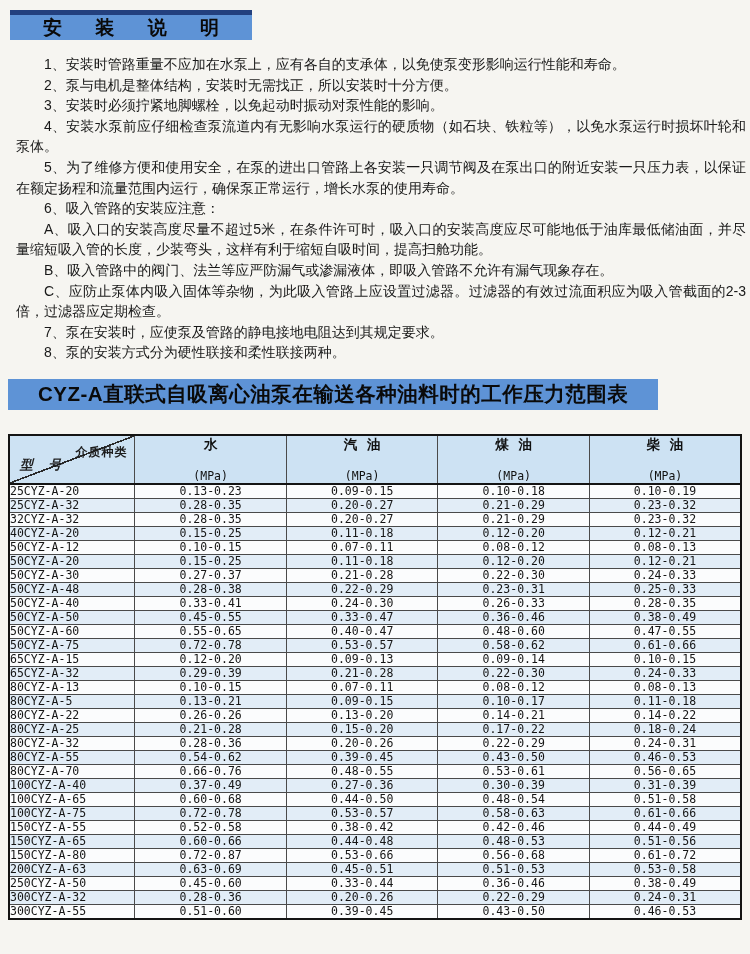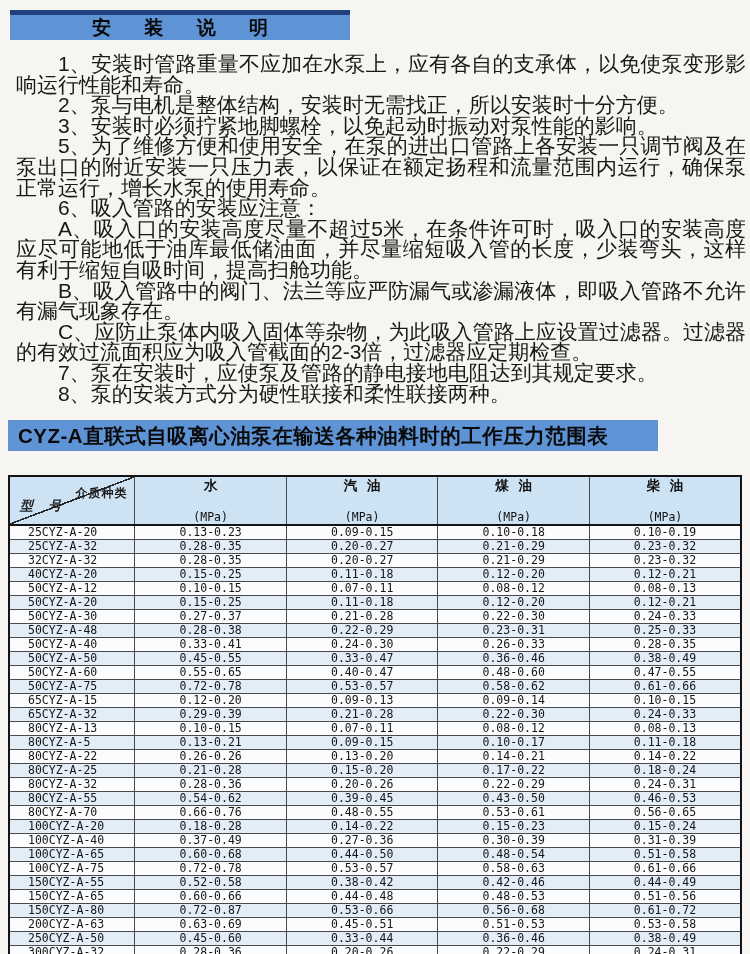--- a/index.html
+++ b/index.html
@@ -13,59 +13,59 @@
     width: 750px;
     height: 954px;
     background: #f6f5f1;
     overflow: hidden;
     color: #1c1c1c;
   }
 
   
   .title-bar {
     margin: 10px 0 0 10px;
-    width: 340px;
+    width: 242px;
     height: 30px;
     background: #5e93d6;
     border-top: 5px solid #23407e;
     display: flex;
     align-items: center;
     justify-content: center;
   }
   .title-bar .title-text {
     font-size: 19px;
     font-weight: bold;
     color: #0a0a0a;
     letter-spacing: 14px;
     text-indent: 14px;
     white-space: nowrap;
   }
 
   
   .instructions {
     margin: 14px 4px 0 16px;
-    font-size: 21px;
+    font-size: 14px;
     line-height: 20.6px;
     color: #181818;
     text-align: justify;
   }
   .instructions p {
     text-indent: 2em;
     font-weight: 500;
   }
 
   
   .banner {
     margin: 16px 0 4px 8px;
     width: 650px;
     height: 31px;
     background: #5e93d6;
     display: flex;
     align-items: center;
-    padding-left: 10px;
+    padding-left: 30px;
   }
   .banner .banner-text {
     font-size: 20.5px;
     font-weight: bold;
     color: #0a0a0a;
     white-space: nowrap;
     letter-spacing: 0.5px;
   }
 
   
@@ -136,38 +136,38 @@
     font-family: "DejaVu Sans Mono", monospace;
     font-size: 11.5px;
     color: #151515;
     text-align: center;
     padding: 0;
     overflow: hidden;
     white-space: nowrap;
   }
   tbody td.model {
     text-align: left;
-    padding-left: 18px;
   }
   tbody tr:nth-child(odd)  { background: #fbfcfd; }
   tbody tr:nth-child(even) { background: #e2edf7; }
 </style>
 </head>
 <body>
 
 <div class="page">
 
   <div class="title-bar">
     <span class="title-text">安 装 说 明</span>
   </div>
 
   <div class="instructions">
       <p>1、安装时管路重量不应加在水泵上，应有各自的支承体，以免使泵变形影响运行性能和寿命。</p>
       <p>2、泵与电机是整体结构，安装时无需找正，所以安装时十分方便。</p>
       <p>3、安装时必须拧紧地脚螺栓，以免起动时振动对泵性能的影响。</p>
+      <p>4、安装水泵前应仔细检查泵流道内有无影响水泵运行的硬质物（如石块、铁粒等），以免水泵运行时损坏叶轮和泵体。</p>
       <p>5、为了维修方便和使用安全，在泵的进出口管路上各安装一只调节阀及在泵出口的附近安装一只压力表，以保证在额定扬程和流量范围内运行，确保泵正常运行，增长水泵的使用寿命。</p>
       <p>6、吸入管路的安装应注意：</p>
       <p>A、吸入口的安装高度尽量不超过5米，在条件许可时，吸入口的安装高度应尽可能地低于油库最低储油面，并尽量缩短吸入管的长度，少装弯头，这样有利于缩短自吸时间，提高扫舱功能。</p>
       <p>B、吸入管路中的阀门、法兰等应严防漏气或渗漏液体，即吸入管路不允许有漏气现象存在。</p>
       <p>C、应防止泵体内吸入固体等杂物，为此吸入管路上应设置过滤器。过滤器的有效过流面积应为吸入管截面的2-3倍，过滤器应定期检查。</p>
       <p>7、泵在安装时，应使泵及管路的静电接地电阻达到其规定要求。</p>
       <p>8、泵的安装方式分为硬性联接和柔性联接两种。</p>
     </div>
 
   <div class="banner">
@@ -348,27 +348,20 @@
           <td class="val">0.46-0.53</td>
         </tr>
         <tr>
           <td class="model">80CYZ-A-70</td>
           <td class="val">0.66-0.76</td>
           <td class="val">0.48-0.55</td>
           <td class="val">0.53-0.61</td>
           <td class="val">0.56-0.65</td>
         </tr>
         <tr>
-          <td class="model">100CYZ-A-20</td>
-          <td class="val">0.18-0.28</td>
-          <td class="val">0.14-0.22</td>
-          <td class="val">0.15-0.23</td>
-          <td class="val">0.15-0.24</td>
-        </tr>
-        <tr>
           <td class="model">100CYZ-A-40</td>
           <td class="val">0.37-0.49</td>
           <td class="val">0.27-0.36</td>
           <td class="val">0.30-0.39</td>
           <td class="val">0.31-0.39</td>
         </tr>
         <tr>
           <td class="model">100CYZ-A-65</td>
           <td class="val">0.60-0.68</td>
           <td class="val">0.44-0.50</td>

